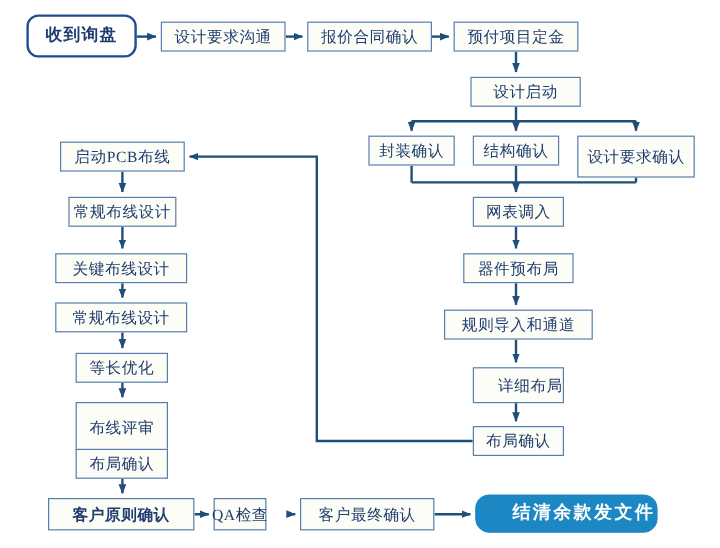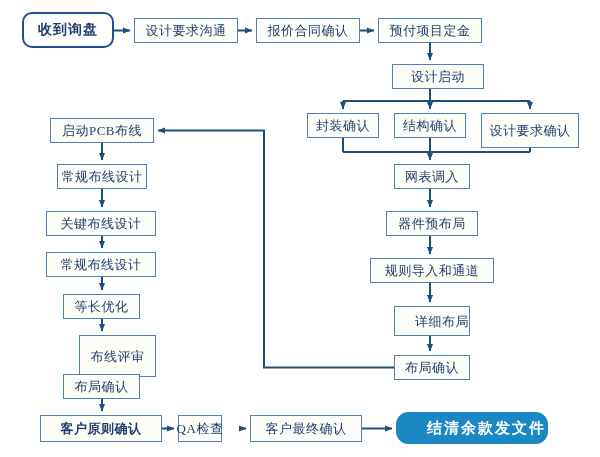--- a/index.html
+++ b/index.html
@@ -161,21 +161,21 @@
       </div>
       <div class="node" style="left: 46px; top: 211px; width: 110px; height: 25px;">
         <span class="node-label">关键布线设计</span>
       </div>
       <div class="node" style="left: 46px; top: 252px; width: 110px; height: 25px;">
         <span class="node-label">常规布线设计</span>
       </div>
       <div class="node" style="left: 63px; top: 294px; width: 77px; height: 25px;">
         <span class="node-label">等长优化</span>
       </div>
-      <div class="node" style="left: 63px; top: 335px; width: 77px; height: 42px; margin-left: 16px;">
+      <div class="node" style="left: 63px; top: 335px; width: 77px; height: 42px;">
         <span class="node-label">布线评审</span>
       </div>
       <div class="node" style="left: 63px; top: 374px; width: 77px; height: 25px;">
         <span class="node-label">布局确认</span>
       </div>
       <div class="node" style="left: 40px; top: 415px; width: 122px; height: 27px; font-weight: bold;">
         <span class="node-label">客户原则确认</span>
       </div>
       <div class="node" style="left: 178px; top: 415px; width: 44px; height: 27px;">
         <span class="node-label">QA检查</span>

